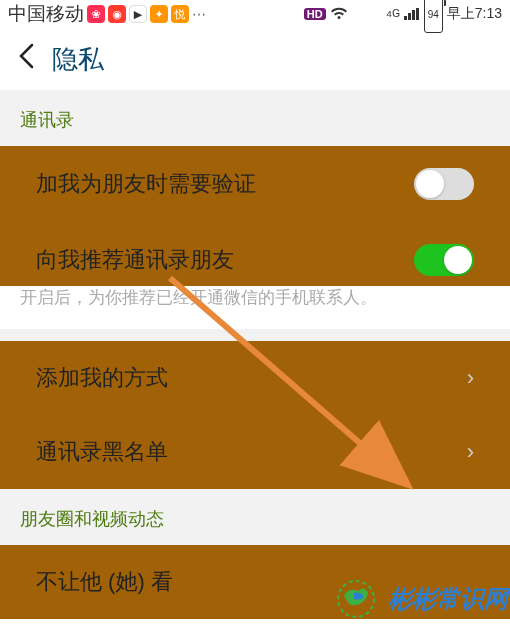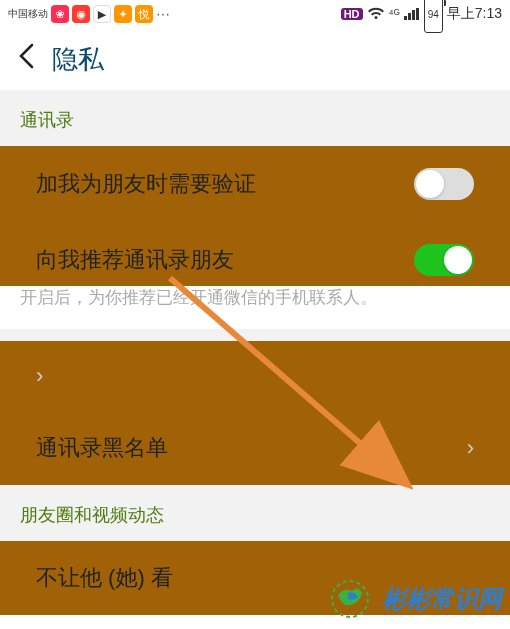--- a/index.html
+++ b/index.html
@@ -1,41 +1,41 @@
 <!DOCTYPE html>
 <html><head>
 <meta charset="utf-8">
 <style>
 * { margin:0; padding:0; box-sizing:border-box; font-family:-apple-system,"PingFang SC","Microsoft YaHei",sans-serif; }
 body { width:510px; height:629px; background:#fff; position:relative; overflow:hidden; }
 .status-bar { height:28px; display:flex; justify-content:space-between; align-items:center; padding:0 8px; font-size:14px; color:#333; }
 .status-left { display:flex; align-items:center; gap:3px; }
 .status-right { display:flex; align-items:center; gap:4px; }
-.carrier { font-size:10px; }
+.carrier { font-size:19px; }
 .app-icon { width:18px; height:18px; border-radius:4px; display:inline-flex; align-items:center; justify-content:center; font-size:11px; color:#fff; }
 .app1{background:#ff2d55;} .app2{background:#ff3b30;} .app3{background:#fff;border:1px solid #ddd;color:#333;} .app4{background:#ff9500;} .app5{background:#ff9500;}
 .dots{color:#666;letter-spacing:1px;}
 .hd-badge{background:#701a75;color:#fff;border-radius:3px;padding:0 3px;font-size:11px;font-weight:bold;}
 .batt{border:1.5px solid #333;border-radius:3px;padding:12px 3px;font-size:10px;position:relative;}
 .batt::after{content:"";position:absolute;right:-4px;top:3px;width:2px;height:6px;background:#333;border-radius:0 1px 1px 0;}
 .header { height:62px; display:flex; align-items:center; padding:0 18px; gap:18px; }
 .back { font-size:28px; color:#222; cursor:pointer; }
 .title { font-size:26px; color:#0c4a6e; }
 .section-gap { height:12px; background:#f2f2f2; }
 .section-header { padding:18px 20px 14px; font-size:18px; color:#4d7c0f; background:#f2f2f2; }
 .row { display:flex; align-items:center; justify-content:space-between; padding:22px 36px; background:#a16207; }
 .row-label { font-size:22px; color:#222; }
 .row-desc { padding:0 20px 20px; font-size:17px; color:#aaa; background:#fff; }
 .toggle { width:60px; height:32px; border-radius:16px; position:relative; cursor:pointer; }
 .toggle.off{background:#ddd;} .toggle.on{background:#1ec31e;}
 .toggle::after{content:"";position:absolute;width:28px;height:28px;background:#fff;border-radius:50%;top:2px;box-shadow:0 1px 3px rgba(0,0,0,0.2);}
 .toggle.off::after{left:2px;} .toggle.on::after{right:2px;}
 .chevron { color:#ccc; font-size:22px; }
 .arrow-annotation{position:absolute;pointer-events:none;}
-.watermark{position:absolute;bottom:8px;right:8px;display:flex;align-items:center;gap:10px;}
+.watermark{position:absolute;bottom:8px;right:2px;display:flex;align-items:center;gap:10px;}
 .wm-icon{width:44px;height:44px;}
 .wm-text{font-size:24px;font-weight:bold;font-style:italic;color:#2b7fd4;}
 </style>
 </head>
 <body>
 
 <div class="status-bar">
   <div class="status-left">
     <span class="carrier">中国移动</span>
     <span class="app-icon app1">❀</span>
@@ -43,21 +43,21 @@
     <span class="app-icon app3">▶</span>
     <span class="app-icon app4">✦</span>
     <span class="app-icon app5">悦</span>
     <span class="dots">⋯</span>
   </div>
   <div class="status-right">
     <span class="hd-badge">HD</span>
     <svg width="18" height="14" viewBox="0 0 18 14">
         <path d="M9 12a1.5 1.5 0 100-3 1.5 1.5 0 000 3zM4 7c2.8-2.8 7.2-2.8 10 0l-1.5 1.5c-2-2-5-2-7 0zM1 4c4.4-4.4 11.6-4.4 16 0l-1.5 1.5c-3.6-3.6-9.4-3.6-13 0z" fill="#333"></path>
       </svg>
-    <span style="font-size:12px;">⁴ᴳ</span>
+    <span style="font-size:15px;margin-left:34px;">⁴ᴳ</span>
     <svg width="16" height="12" viewBox="0 0 16 12">
         <rect x="0" y="8" width="3" height="4" fill="#333"></rect>
         <rect x="4" y="5" width="3" height="7" fill="#333"></rect>
         <rect x="8" y="2" width="3" height="10" fill="#333"></rect>
         <rect x="12" y="0" width="3" height="12" fill="#333"></rect>
       </svg>
     <span class="batt">94</span>
     <span>早上7:13</span>
   </div>
 </div>
@@ -80,20 +80,21 @@
 
 <div class="row" style="padding-bottom:10px;">
   <span class="row-label">向我推荐通讯录朋友</span>
   <div class="toggle on"></div>
 </div>
 <div class="row-desc">开启后，为你推荐已经开通微信的手机联系人。</div>
 
 <div class="section-gap"></div>
 
 <div class="row">
+  <span class="row-label">添加我的方式</span>
   <span class="chevron">›</span>
 </div>
 
 <div class="row">
   <span class="row-label">通讯录黑名单</span>
   <span class="chevron">›</span>
 </div>
 
 <div class="section-header">朋友圈和视频动态</div>
 

